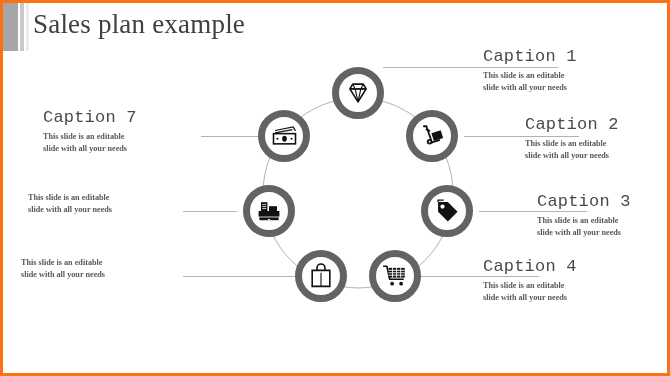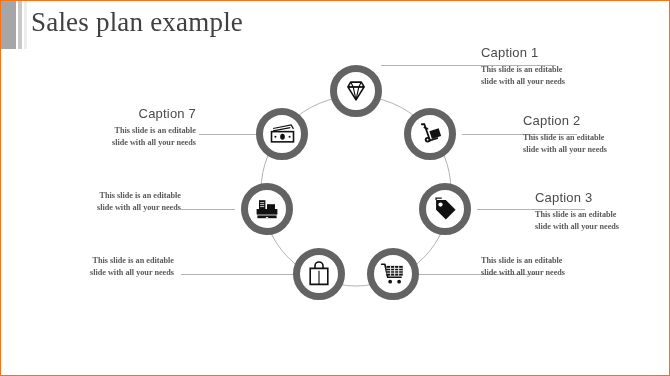--- a/index.html
+++ b/index.html
@@ -6,21 +6,21 @@
   body{
     width:670px;height:376px;
     background:#ffffff;
     font-family:"Liberation Serif", serif;
     overflow:hidden;
     position:relative;
   }
   #slide{
     position:absolute;inset:0;
     background:#ffffff;
-    border:1px solid #f97316;
+    border:3px solid #f97316;
     box-sizing:border-box;
   }
 
   
   #title-bars{
     position:absolute;left:0;top:0;
     width:26px;height:48px;
     display:flex;
   }
   .bar{height:100%;}
@@ -63,35 +63,35 @@
     height:1px;
     background:#b3b3b3;
   }
 
   
   .caption{
     position:absolute;
     width:155px;
   }
   .caption .cap-title{
-    font-family:Liberation Sans, sans-serif;
-    font-size:13px;
+    font-family:Liberation Mono, monospace;
+    font-size:17px;
     color:#4a4a4a;
     margin-bottom:4px;
     letter-spacing:0.2px;
   }
   .caption .cap-body{
     font-family:"Liberation Serif", serif;
     font-size:8.2px;
     font-weight:bold;
     color:#595959;
     line-height:1.45;
   }
   .caption.right{text-align:left;}
-  .caption.left{text-align:right;}
+  .caption.left{text-align:left;}
 </style>
 </head>
 <body>
 
 <div id="slide">
 
   <div id="title-bars">
     <div class="bar bar-1"></div>
     <div class="bar bar-2"></div>
     <div class="bar bar-3"></div>
@@ -226,20 +226,21 @@
 
   <div class="caption right" style="left:534px;top:189px;">
     <div class="cap-title">Caption 3</div>
     <div class="cap-body">
       <div>This slide is an editable</div>
       <div>slide with all your needs</div>
     </div>
   </div>
 
   <div class="caption right" style="left:480px;top:254px;">
+    <div class="cap-title">Caption 4</div>
     <div class="cap-body">
       <div>This slide is an editable</div>
       <div>slide with all your needs</div>
     </div>
   </div>
 
   <div class="caption left" style="left:18px;top:254px;">
     <div class="cap-body">
       <div>This slide is an editable</div>
       <div>slide with all your needs</div>

